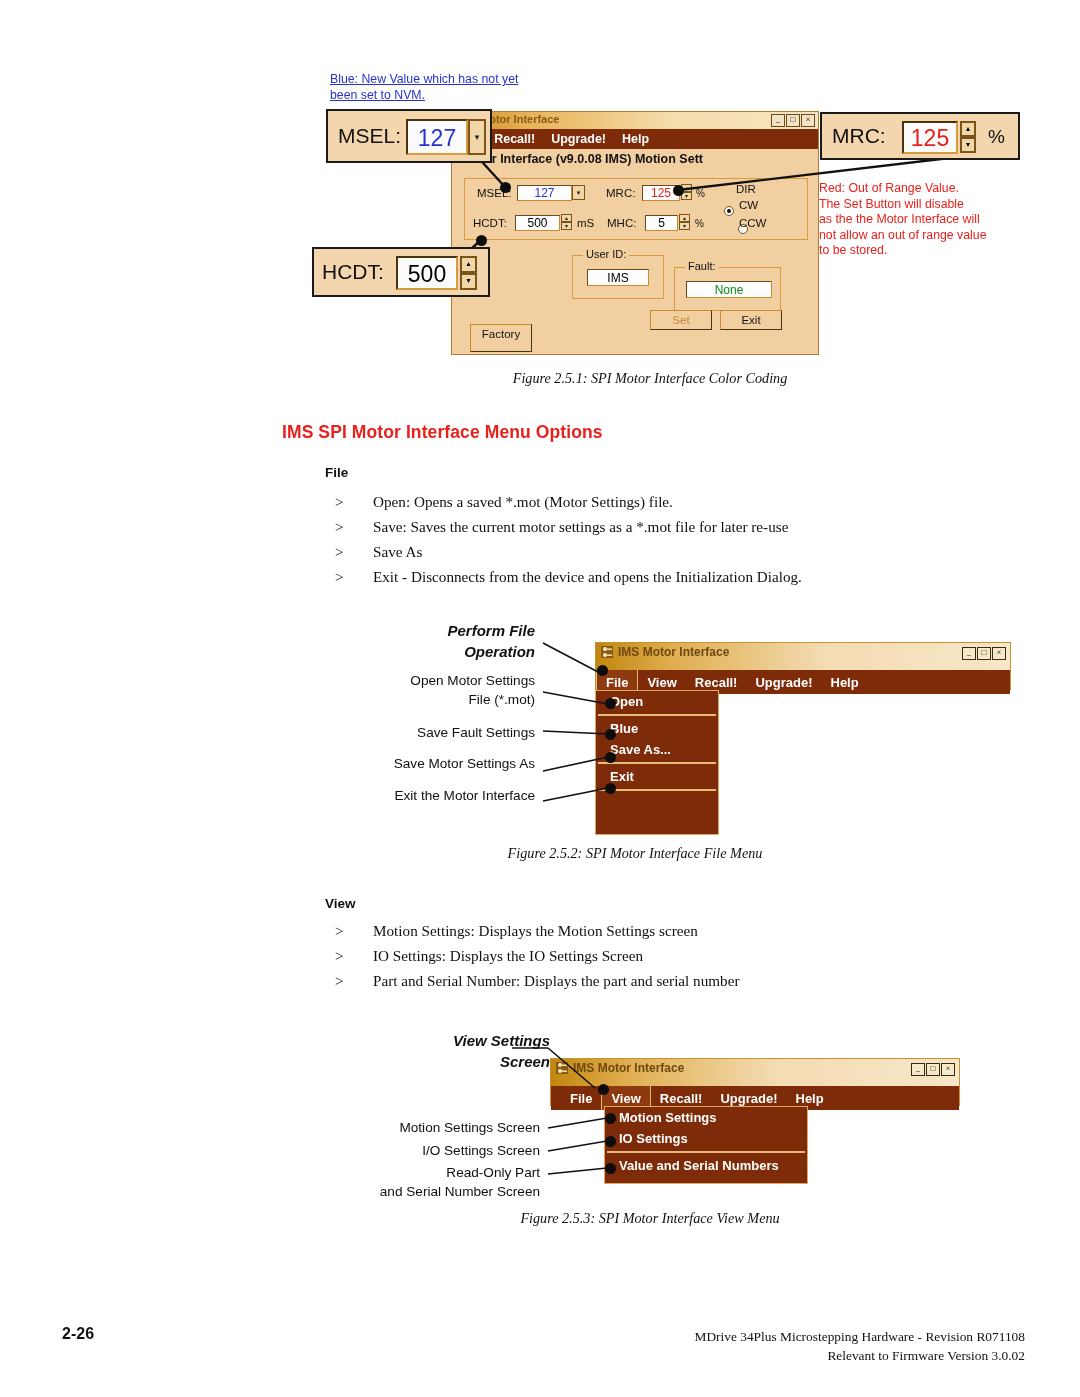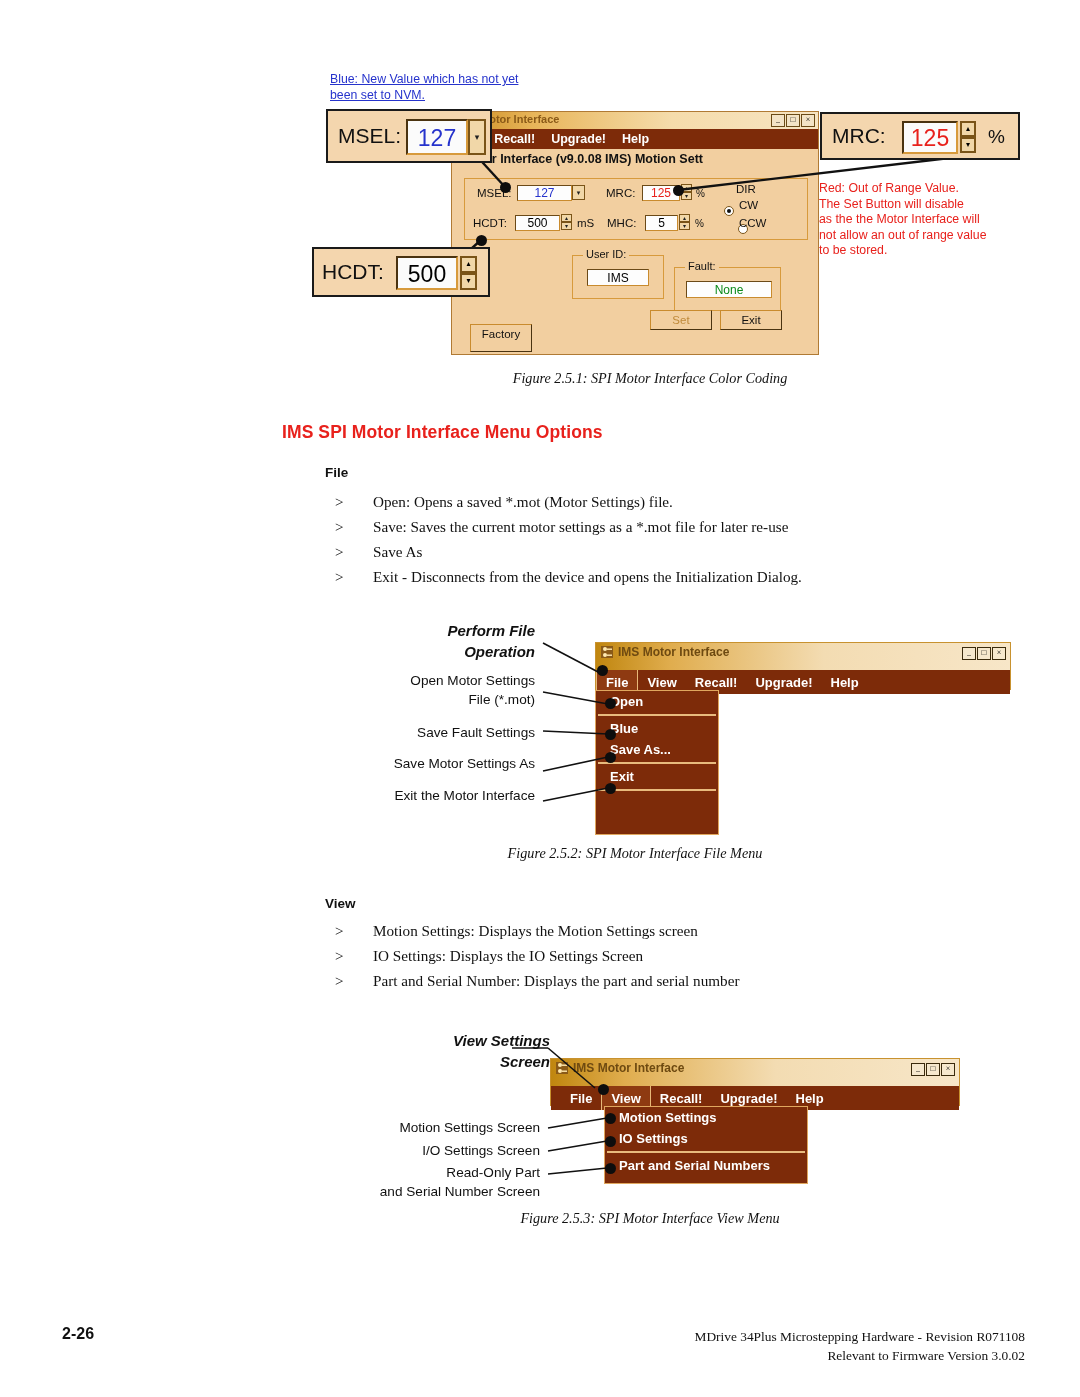--- a/index.html
+++ b/index.html
@@ -360,21 +360,21 @@
       <div class="mi">Recall!</div>
       <div class="mi">Upgrade!</div>
       <div class="mi">Help</div>
     </div>
   </div>
 
   <div class="dropdown" style="left:604px;top:1106px;width:204px;height:78px;">
     <div class="di">Motion Settings</div>
     <div class="di">IO Settings</div>
     <div class="sep"></div>
-    <div class="di">Part and Serial Numbers</div>
+    <div class="di">Value and Serial Numbers</div>
   </div>
 
   <div class="dot" style="left:598px;top:1084px;"></div>
   <div class="dot" style="left:605px;top:1113px;"></div>
   <div class="dot" style="left:605px;top:1136px;"></div>
   <div class="dot" style="left:605px;top:1163px;"></div>
 
   <div class="cap" style="left:400px;top:1210px;width:500px;">Figure 2.5.3: SPI Motor Interface View Menu</div>
 
   <div class="foot-pg">2-26</div>

